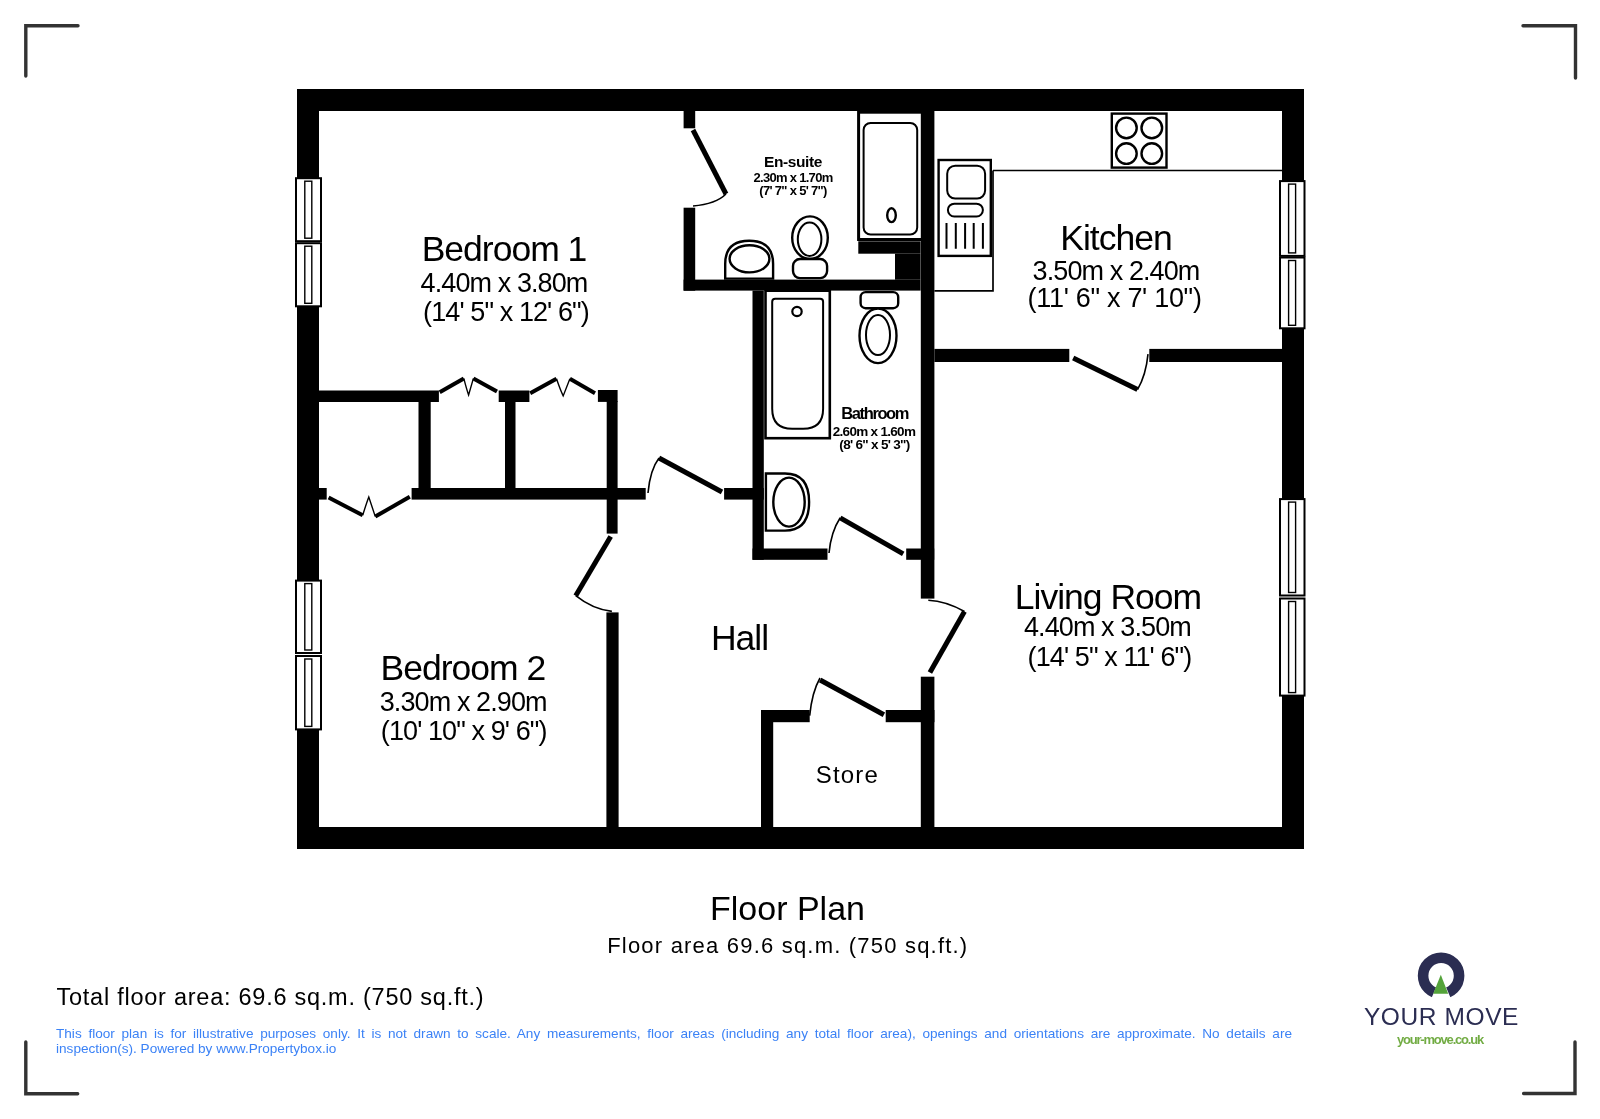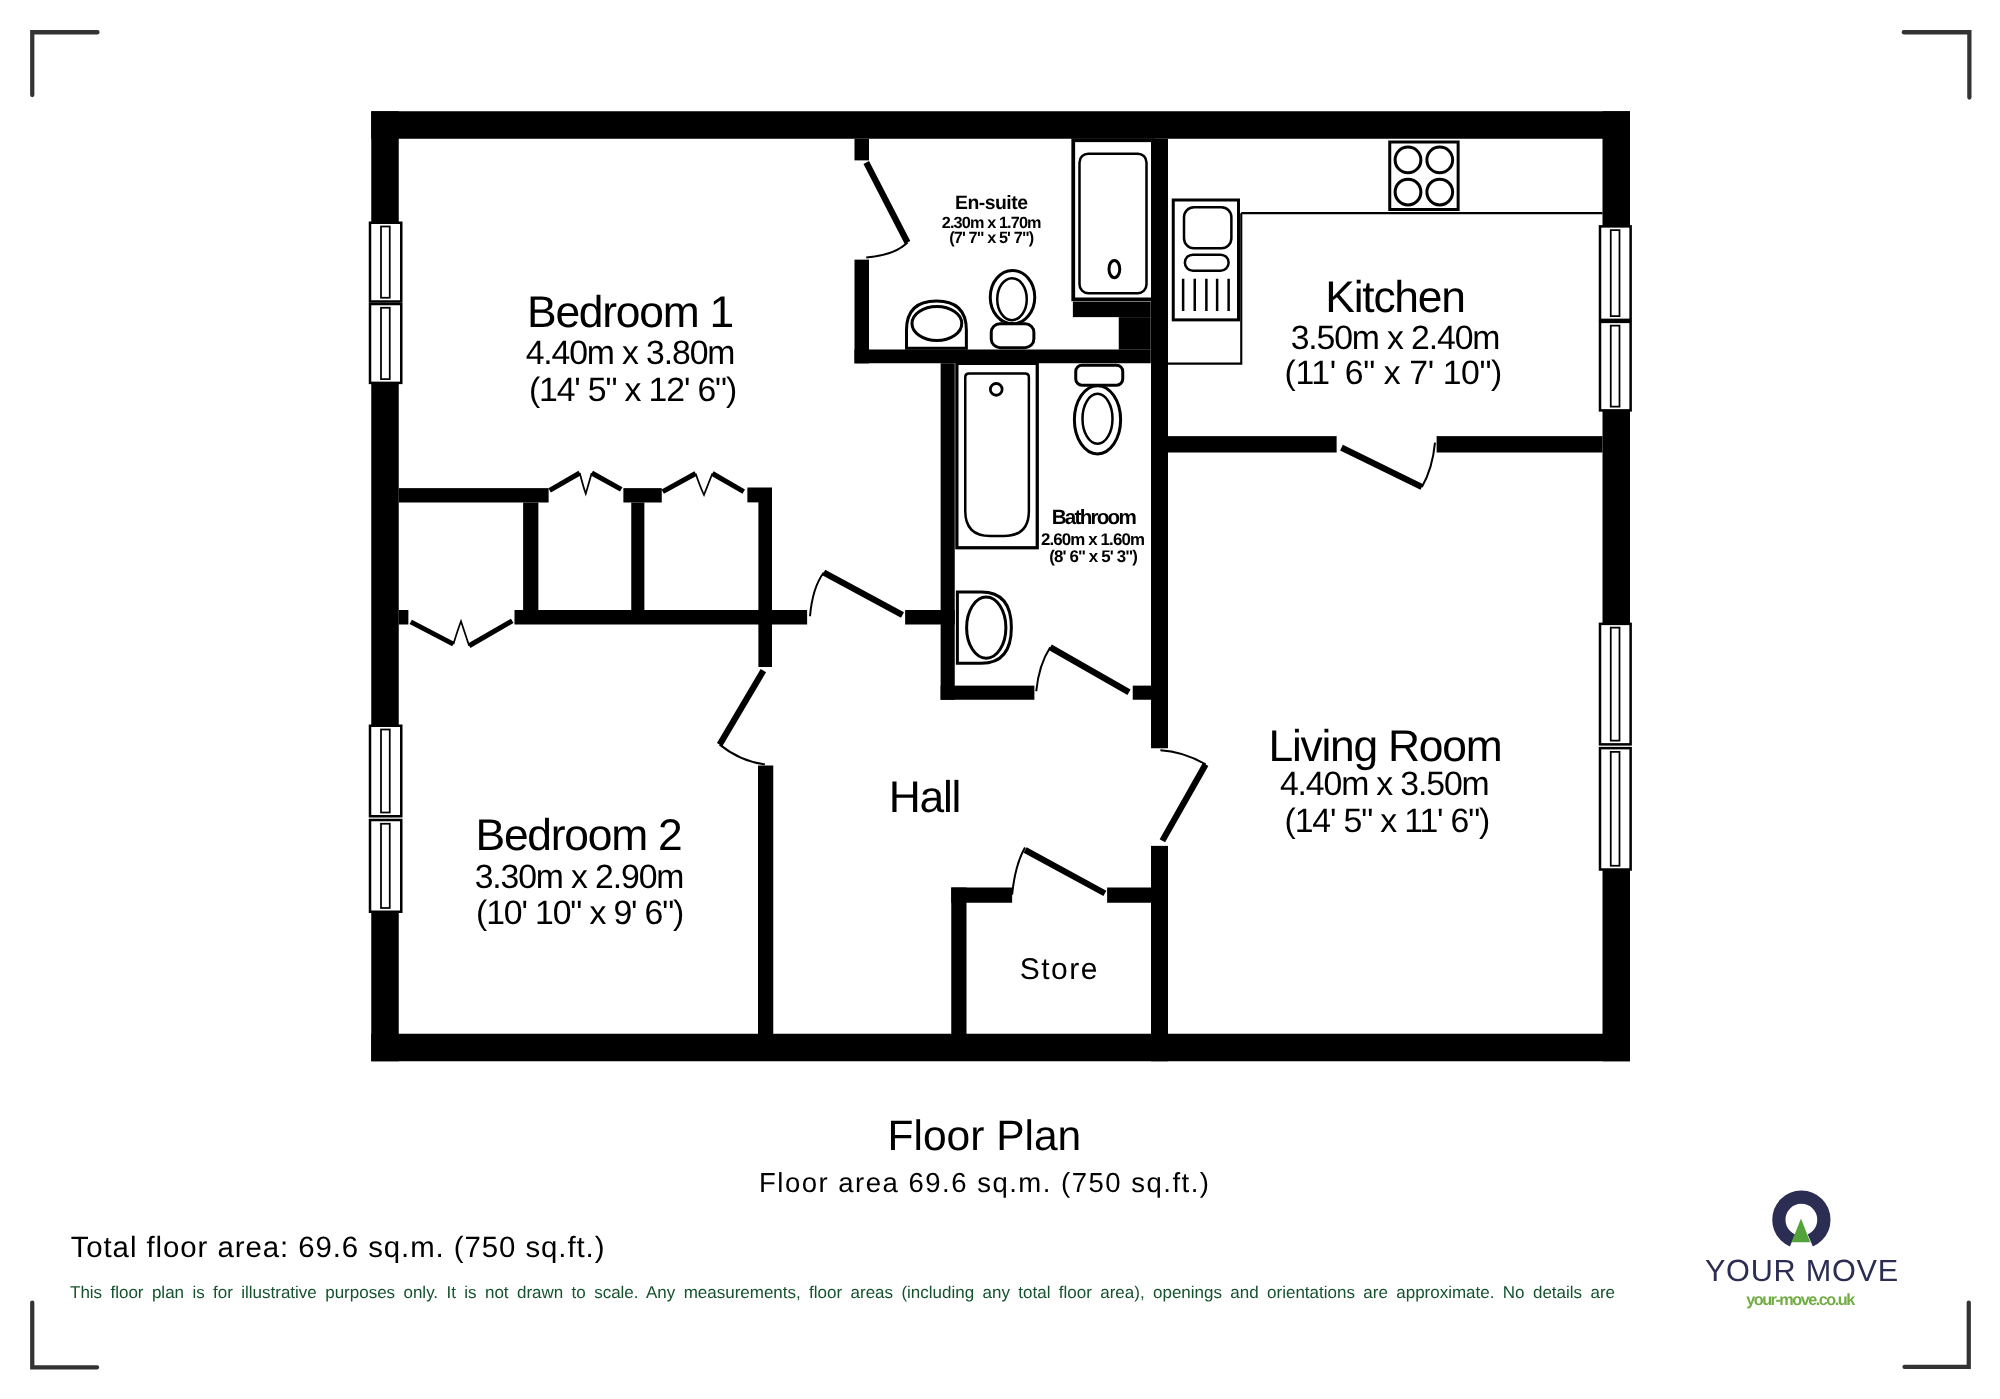--- a/index.html
+++ b/index.html
@@ -1,19 +1,19 @@
 <!DOCTYPE html>
 <html><head>
 <meta charset="utf-8">
 <style>
   html,body{margin:0;padding:0;background:#ffffff;}
   .page{position:relative;width:1600px;height:1119px;background:#fff;overflow:hidden;
         font-family:"Liberation Sans", sans-serif;}
   svg{position:absolute;left:0;top:0;}
-  .disc{position:absolute;left:56px;top:1027px;width:1236px;color:#14532d;
+  .disc{position:absolute;left:56px;top:1027px;width:1236px;color:#3b82f6;
         font-size:13.6px;line-height:14.9px;}
   .disc .j{text-align:justify;text-align-last:justify;}
 </style>
 </head>
 <body>
 <div class="page">
 <svg viewBox="0 0 1600 1119" width="1600" height="1119">
 <rect x="0" y="0" width="1600" height="1119" fill="#ffffff"></rect>
 
 <path d="M25.8,76 L25.8,25.8 L78,25.8" fill="none" stroke="#333333" stroke-width="3.4" stroke-linecap="round"></path>
@@ -290,14 +290,15 @@
 
 <path d="M1440.8,974.8 L1448.2,993.8 L1433.2,993.8 Z" fill="#54a33a"></path>
 
 <text x="1441.5" y="1025" font-size="24.5" fill="#2b2d52" text-anchor="middle" letter-spacing="0.6">YOUR MOVE</text>
 
 <text x="1440" y="1043.7" font-size="13" fill="#72ac44" text-anchor="middle" font-weight="bold" letter-spacing="-1.2">your-move.co.uk</text>
 </svg>
 
 <div class="disc">
 <div class="j">This floor plan is for illustrative purposes only. It is not drawn to scale. Any measurements, floor areas (including any total floor area), openings and orientations are approximate. No details are</div>
+<div>inspection(s). Powered by www.Propertybox.io</div>
 </div>
 </div>
 
 </body></html>

